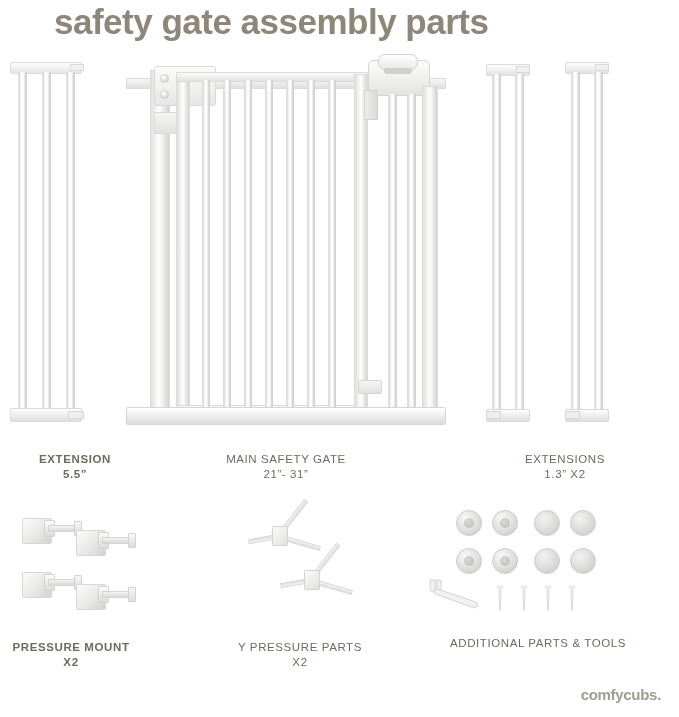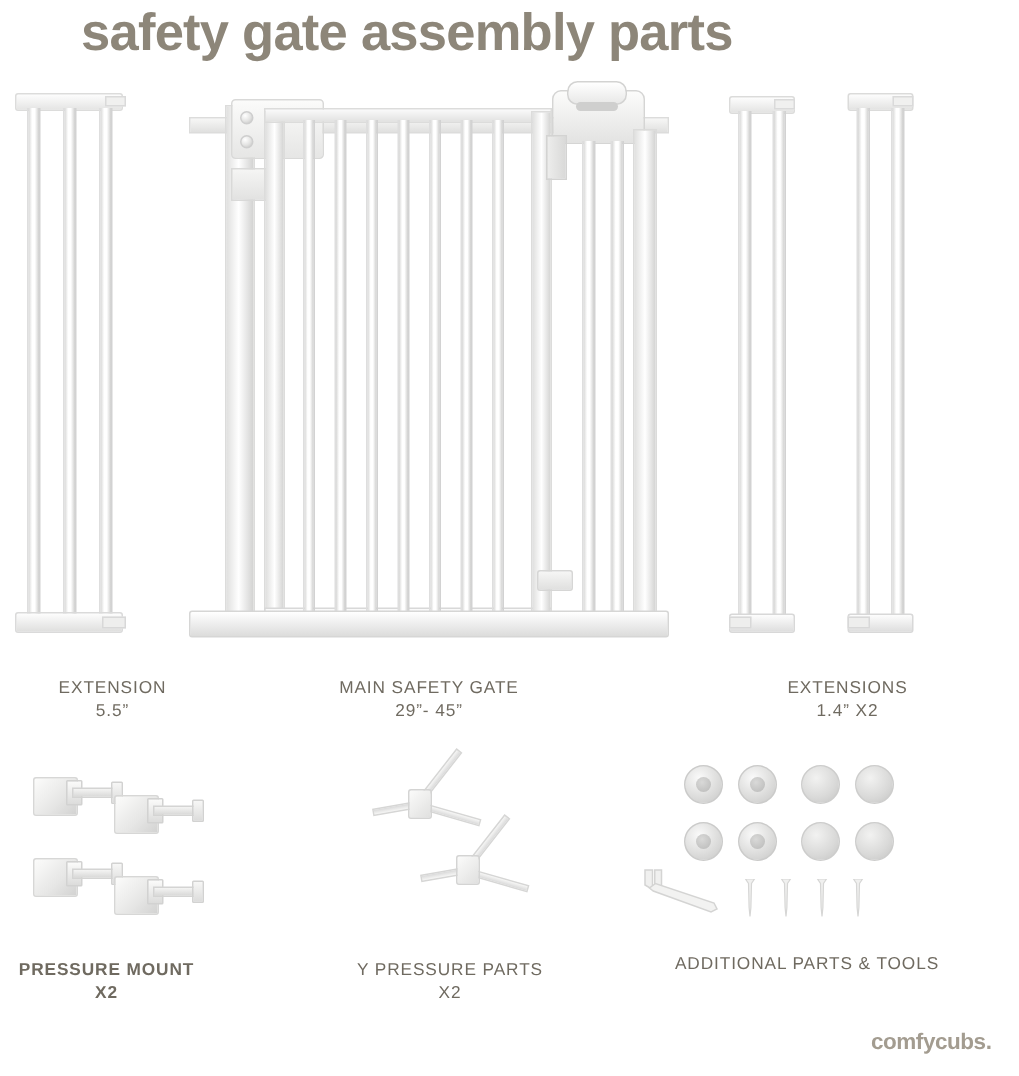--- a/index.html
+++ b/index.html
@@ -249,26 +249,26 @@
 
 <div id="ext-r2" class="ext-small">
   <div class="cap-top"></div>
   <div class="nub-top"></div>
   <div class="tube" style="left:6px;  top:10px; width:9px; height:338px;"></div>
   <div class="tube" style="left:29px; top:10px; width:9px; height:338px;"></div>
   <div class="cap-bot"></div>
   <div class="nub-bot"></div>
 </div>
 
-<div class="part-label" style="left:0px; top:452px; width:150px;">EXTENSION
+<div class="part-label" style="left:0px; top:452px; width:150px;font-weight:bold;">EXTENSION
 5.5”</div>
 <div class="part-label" style="left:186px; top:452px; width:200px;">MAIN SAFETY GATE
-29”- 45”</div>
+21”- 31”</div>
 <div class="part-label" style="left:470px; top:452px; width:190px;">EXTENSIONS
-1.4” X2</div>
+1.3” X2</div>
 
 <div>
   <div class="pressure-mount" style="left:22px; top:508px;">
     <div class="pm-plate"></div>
     <div class="pm-nut"></div>
     <div class="pm-bolt"></div>
     <div class="pm-head"></div>
   </div>
   <div class="pressure-mount" style="left:76px; top:520px;">
     <div class="pm-plate"></div>

